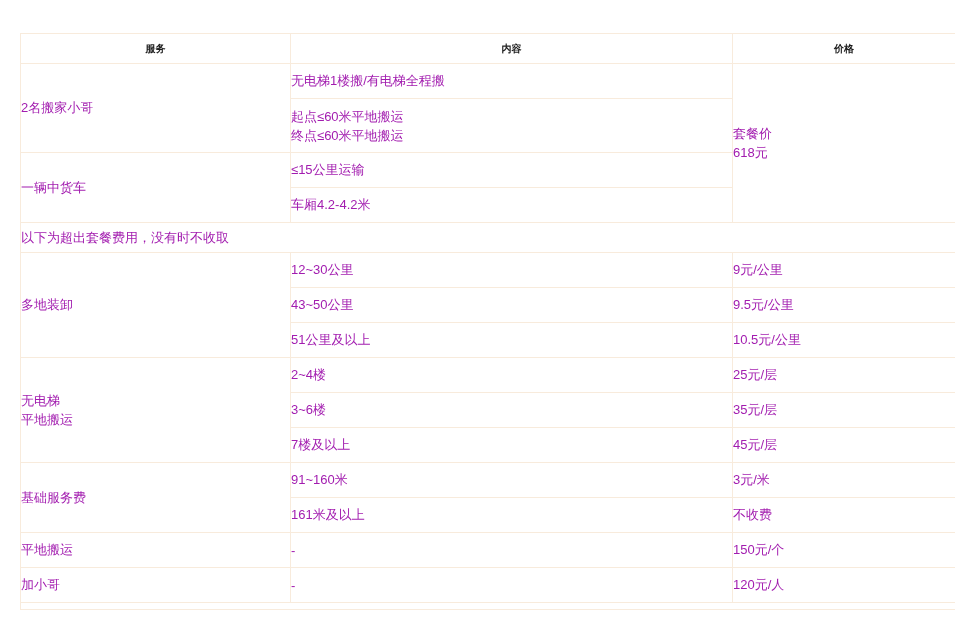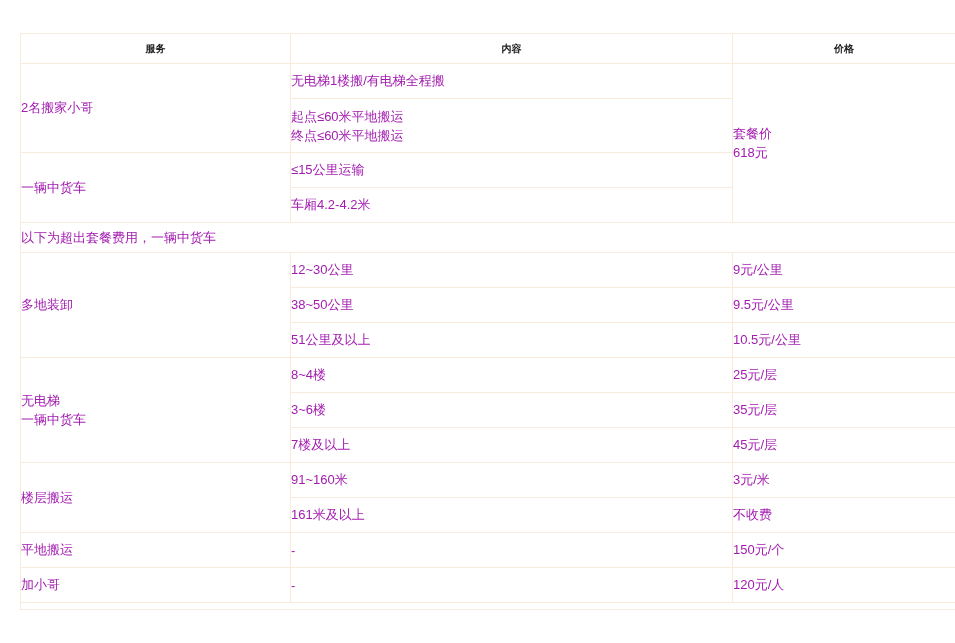--- a/index.html
+++ b/index.html
@@ -98,54 +98,54 @@
       </tr>
       <tr class="row">
         <td class="col-service" rowspan="2">一辆中货车</td>
         <td class="col-content">≤15公里运输</td>
       </tr>
       <tr class="row">
         <td class="col-content">车厢4.2-4.2米</td>
       </tr>
 
       <tr class="row-notice">
-        <td class="notice-cell" colspan="3">以下为超出套餐费用，一辆中货车</td>
+        <td class="notice-cell" colspan="3">以下为超出套餐费用，没有时不收取</td>
       </tr>
 
       <tr class="row">
         <td class="col-service" rowspan="3">多地装卸</td>
         <td class="col-content">12~30公里</td>
         <td class="col-price">9元/公里</td>
       </tr>
       <tr class="row">
-        <td class="col-content">38~50公里</td>
+        <td class="col-content">43~50公里</td>
         <td class="col-price">9.5元/公里</td>
       </tr>
       <tr class="row">
         <td class="col-content">51公里及以上</td>
         <td class="col-price">10.5元/公里</td>
       </tr>
 
       <tr class="row">
         <td class="col-service multiline" rowspan="3">无电梯
-一辆中货车</td>
-        <td class="col-content">8~4楼</td>
+平地搬运</td>
+        <td class="col-content">2~4楼</td>
         <td class="col-price">25元/层</td>
       </tr>
       <tr class="row">
         <td class="col-content">3~6楼</td>
         <td class="col-price">35元/层</td>
       </tr>
       <tr class="row">
         <td class="col-content">7楼及以上</td>
         <td class="col-price">45元/层</td>
       </tr>
 
       <tr class="row">
-        <td class="col-service" rowspan="2">楼层搬运</td>
+        <td class="col-service" rowspan="2">基础服务费</td>
         <td class="col-content">91~160米</td>
         <td class="col-price">3元/米</td>
       </tr>
       <tr class="row">
         <td class="col-content">161米及以上</td>
         <td class="col-price">不收费</td>
       </tr>
 
       <tr class="row">
         <td class="col-service">平地搬运</td>

